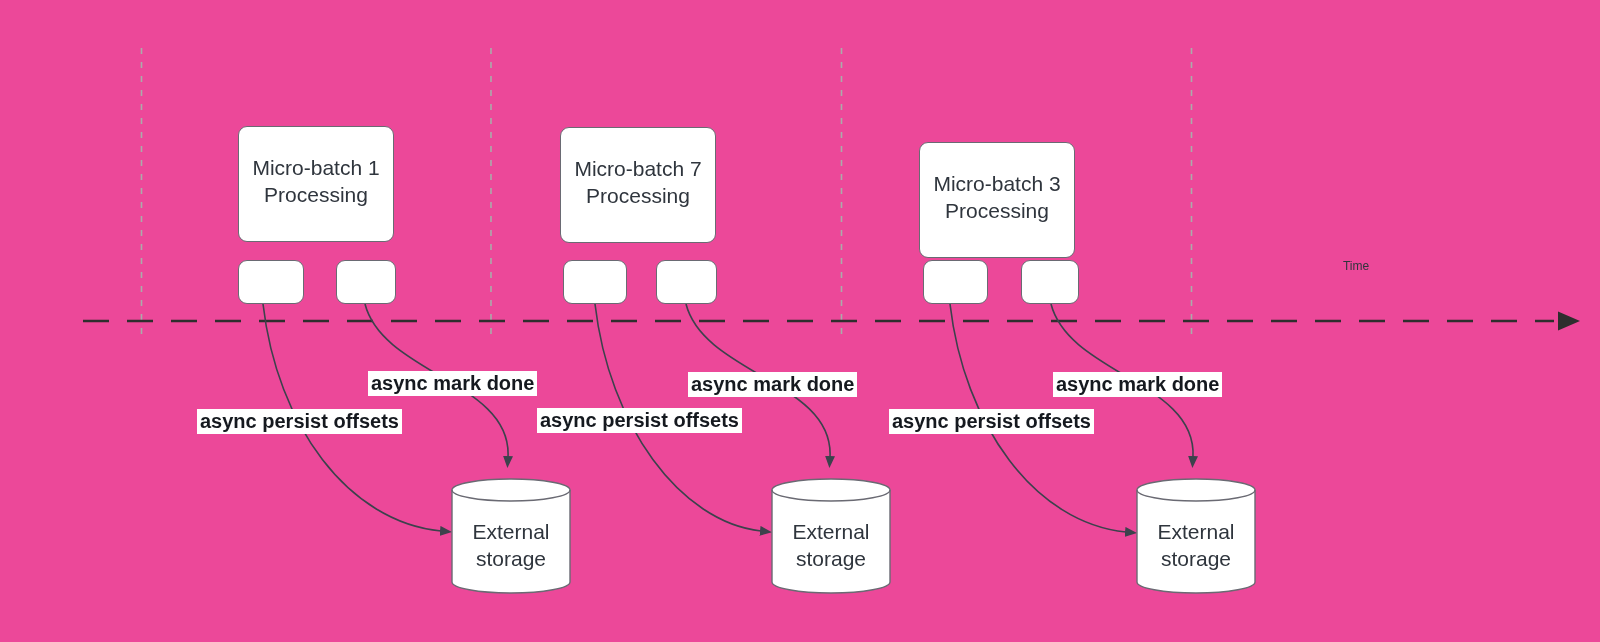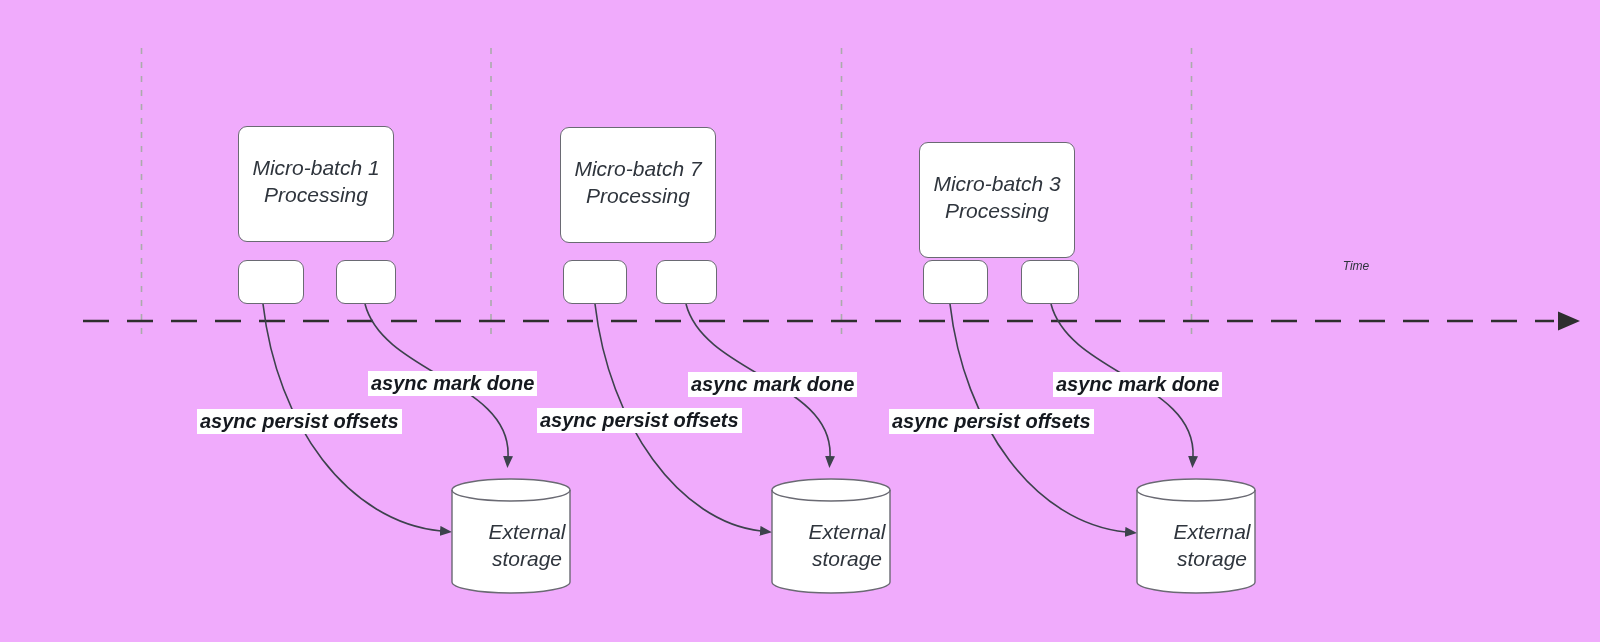--- a/index.html
+++ b/index.html
@@ -5,22 +5,22 @@
   :root{
     --connector:#3c424c;
     --axis:#2e2e2e;
     --guide:#ababab;
     --shape-border:#6a6a73;
     --shape-text:#2f353d;
     --edge-label:#15191f;
   }
   html,body{margin:0;padding:0;background:#ffffff;}
   .canvas{
-    position:relative;width:1600px;height:642px;background:#f0abfc;
-    font-family:"Liberation Sans", sans-serif;overflow:hidden;font-style:italic;
+    position:relative;width:1600px;height:642px;background:#ec4899;
+    font-family:"Liberation Sans", sans-serif;overflow:hidden;
   }
   .overlay-svg{position:absolute;left:0;top:0;width:1600px;height:642px;}
   .guide-line{stroke:var(--guide);stroke-width:1.6;stroke-dasharray:6 8;fill:none;}
   .axis-line{stroke:var(--axis);stroke-width:2.4;stroke-dasharray:26 18;fill:none;}
   .axis-head{fill:var(--axis);}
   .edge{stroke:var(--connector);stroke-width:1.6;fill:none;}
   .arrowhead{fill:var(--connector);}
   .cyl{stroke:var(--shape-border);stroke-width:1.4;fill:#ffffff;}
   .cyl-rim{stroke:var(--shape-border);stroke-width:1.4;fill:none;}
 
@@ -35,21 +35,21 @@
     position:absolute;height:44px;box-sizing:border-box;
     border:1.4px solid var(--shape-border);border-radius:9px;background:#fff;
   }
   .edge-label{
     position:absolute;font-size:20px;font-weight:bold;color:var(--edge-label);
     background:#fff;padding:1px 3px;white-space:nowrap;
   }
   .storage-label{
     position:absolute;width:118px;height:86px;top:502px;
     display:flex;flex-direction:column;align-items:center;justify-content:center;
-    color:var(--shape-text);font-size:21px;line-height:27px;text-align:center;margin-left:16px;
+    color:var(--shape-text);font-size:21px;line-height:27px;text-align:center;
   }
   .time-label{
     position:absolute;left:1311px;top:259px;width:90px;text-align:center;
     color:var(--shape-text);font-size:12px;
   }
 </style>
 </head>
 <body>
 
 <div class="canvas">

